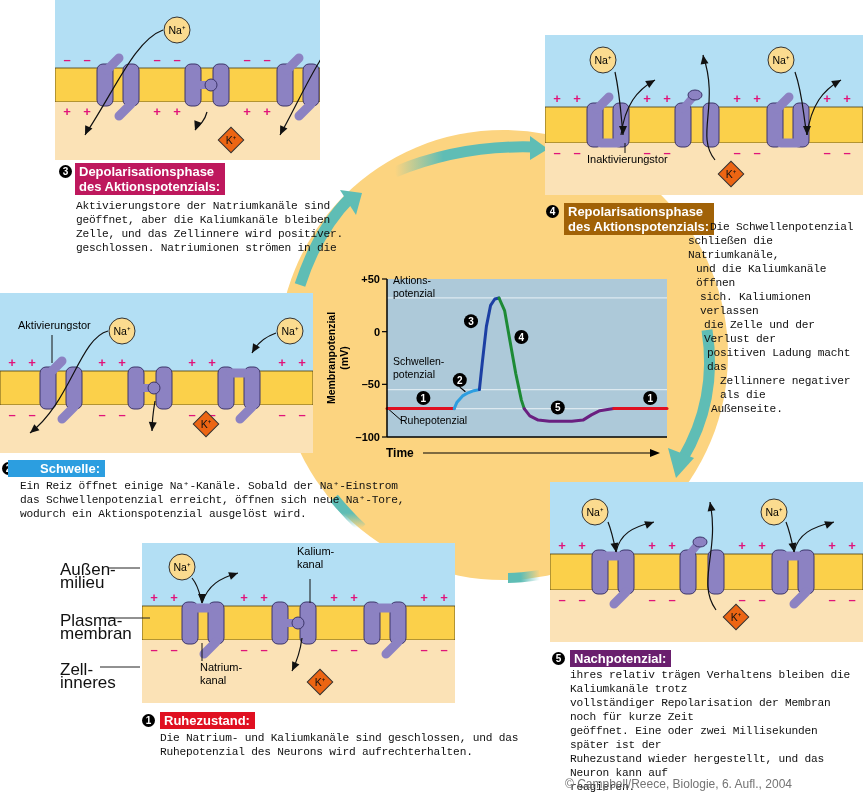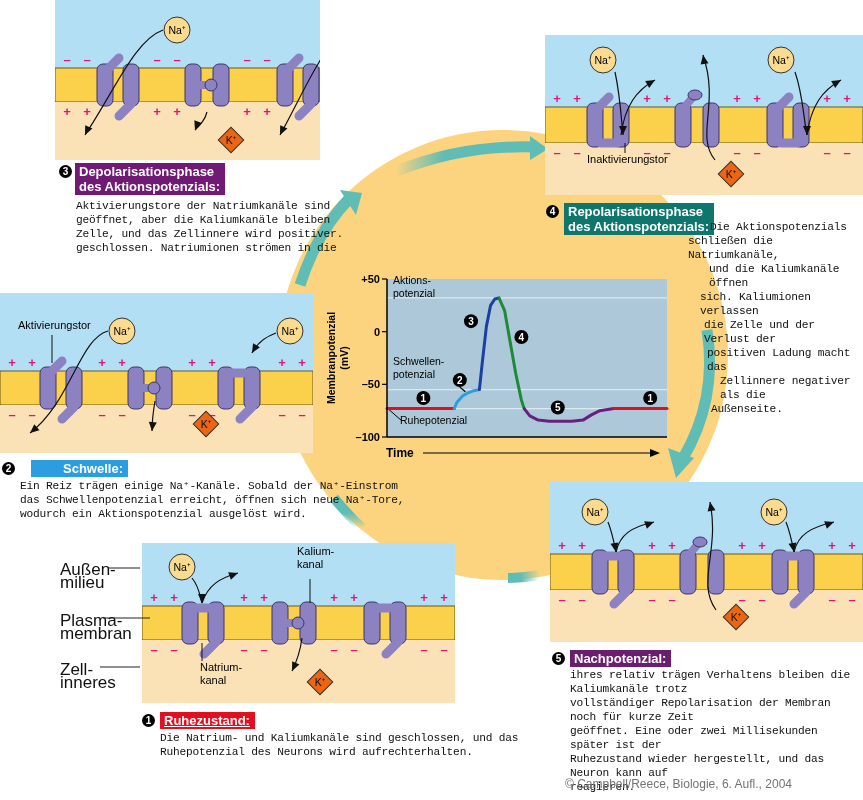--- a/index.html
+++ b/index.html
@@ -383,57 +383,57 @@
 membran</div>
 <div class="side-label" style="left:60px;top:663px;white-space:pre">Zell-
 inneres</div>
 <svg class="abs" style="left:0;top:0;pointer-events:none" width="863" height="800">
   <line x1="108" y1="568" x2="140" y2="568" stroke="#222" stroke-width="1"></line>
   <line x1="103" y1="618" x2="150" y2="618" stroke="#222" stroke-width="1"></line>
   <line x1="100" y1="667" x2="140" y2="667" stroke="#222" stroke-width="1"></line>
 </svg>
 
 <div class="caption-num" style="left:59px;top:165px">3</div>
-<div class="caption-title" style="left:75px;top:163px;background:#701a75;">
+<div class="caption-title" style="left:75px;top:163px;background:#be185d;">
   <div>Depolarisationsphase</div>
   <div>des Aktionspotenzials:</div>
 </div>
 <div class="caption-body" style="left:76px;top:199px">
   <div>Aktivierungstore der Natriumkanäle sind</div>
   <div>geöffnet, aber die Kaliumkanäle bleiben</div>
   <div>Zelle, und das Zellinnere wird positiver.</div>
   <div>geschlossen. Natriumionen strömen in die</div>
 </div>
 
 <div class="caption-num" style="left:546px;top:205px">4</div>
-<div class="caption-title" style="left:564px;top:203px;background:#0f766e;">
+<div class="caption-title" style="left:564px;top:203px;background:#a16207;">
   <div>Repolarisationsphase</div>
   <div>des Aktionspotenzials:</div>
 </div>
 <div class="caption-body" style="left:690px;top:220px;text-align:left">
-  <div style="margin-left:20px">Die Aktionspotenzials</div>
+  <div style="margin-left:20px">Die Schwellenpotenzial</div>
   <div style="margin-left:-2px">schließen die Natriumkanäle,</div>
-  <div style="margin-left:19px">und die Kaliumkanäle öffnen</div>
+  <div style="margin-left:6px">und die Kaliumkanäle öffnen</div>
   <div style="margin-left:10px">sich. Kaliumionen verlassen</div>
   <div style="margin-left:14px">die Zelle und der Verlust der</div>
   <div style="margin-left:17px">positiven Ladung macht das</div>
   <div style="margin-left:30px">Zellinnere negativer als die</div>
   <div style="margin-left:21px">Außenseite.</div>
 </div>
 
 <div class="caption-num" style="left:2px;top:462px">2</div>
-<div class="caption-title" style="left:31px;top:460px;background:#2c9ee0;padding-left:32px;">Schwelle:</div>
+<div class="caption-title" style="left:8px;top:460px;background:#2c9ee0;padding-left:32px;">Schwelle:</div>
 <div class="caption-body" style="left:20px;top:479px">
-  <div>Ein Reiz trägen einige Na⁺-Kanäle. Sobald der Na⁺-Einstrom</div>
+  <div>Ein Reiz öffnet einige Na⁺-Kanäle. Sobald der Na⁺-Einstrom</div>
   <div>das Schwellenpotenzial erreicht, öffnen sich neue Na⁺-Tore,</div>
   <div>wodurch ein Aktionspotenzial ausgelöst wird.</div>
 </div>
 
 <div class="caption-num" style="left:142px;top:714px">1</div>
-<div class="caption-title" style="left:160px;top:712px;background:#e01021;text-decoration:underline;">Ruhezustand:</div>
+<div class="caption-title" style="left:160px;top:712px;background:#e01021;">Ruhezustand:</div>
 <div class="caption-body" style="left:160px;top:731px">
   <div>Die Natrium- und Kaliumkanäle sind geschlossen, und das</div>
   <div>Ruhepotenzial des Neurons wird aufrechterhalten.</div>
 </div>
 
 <div class="caption-num" style="left:552px;top:652px">5</div>
 <div class="caption-title" style="left:570px;top:650px;background:#6a1f6e;">Nachpotenzial:</div>
 <div class="caption-body" style="left:570px;top:668px">
   <div>ihres relativ trägen Verhaltens bleiben die Kaliumkanäle trotz</div>
   <div>vollständiger Repolarisation der Membran noch für kurze Zeit</div>

